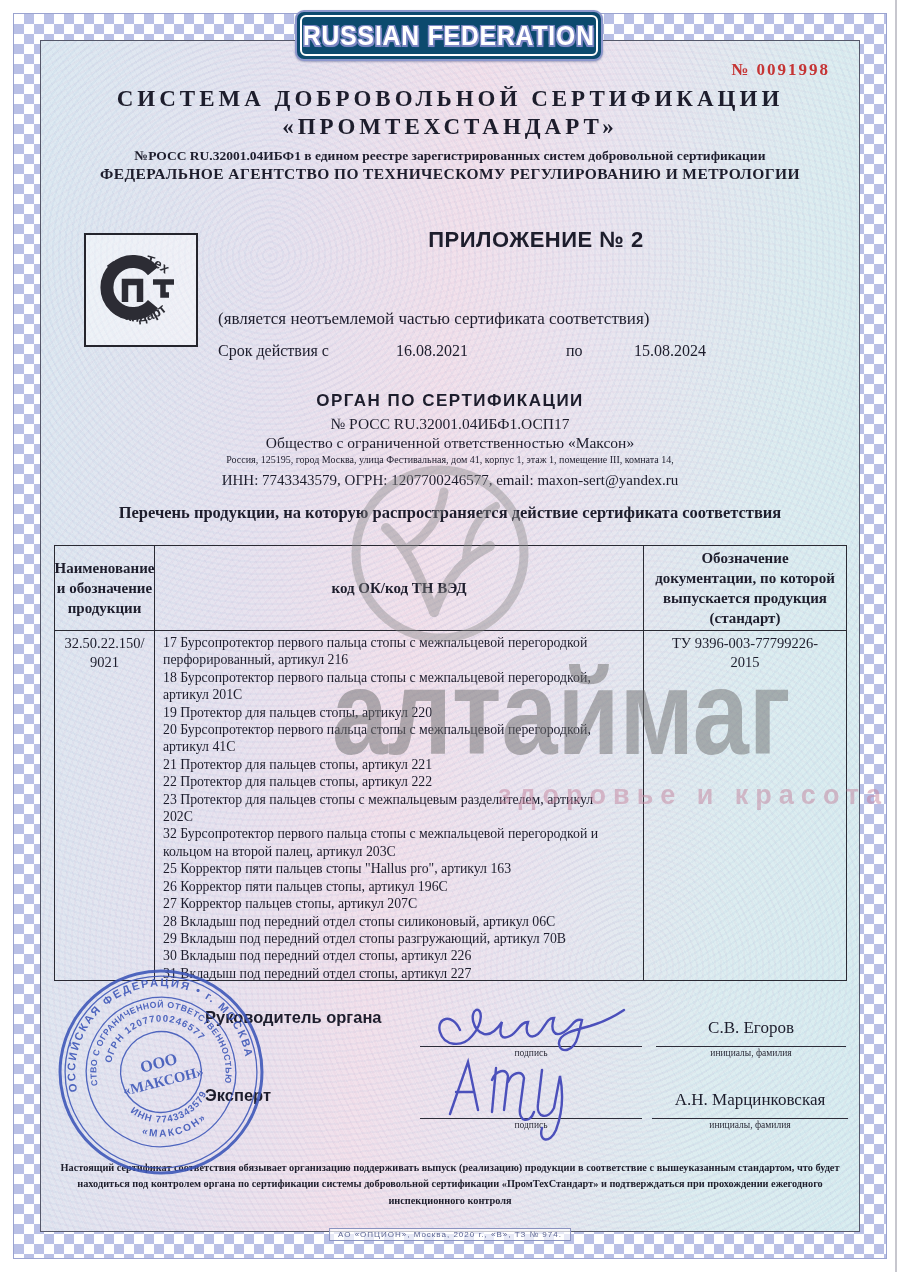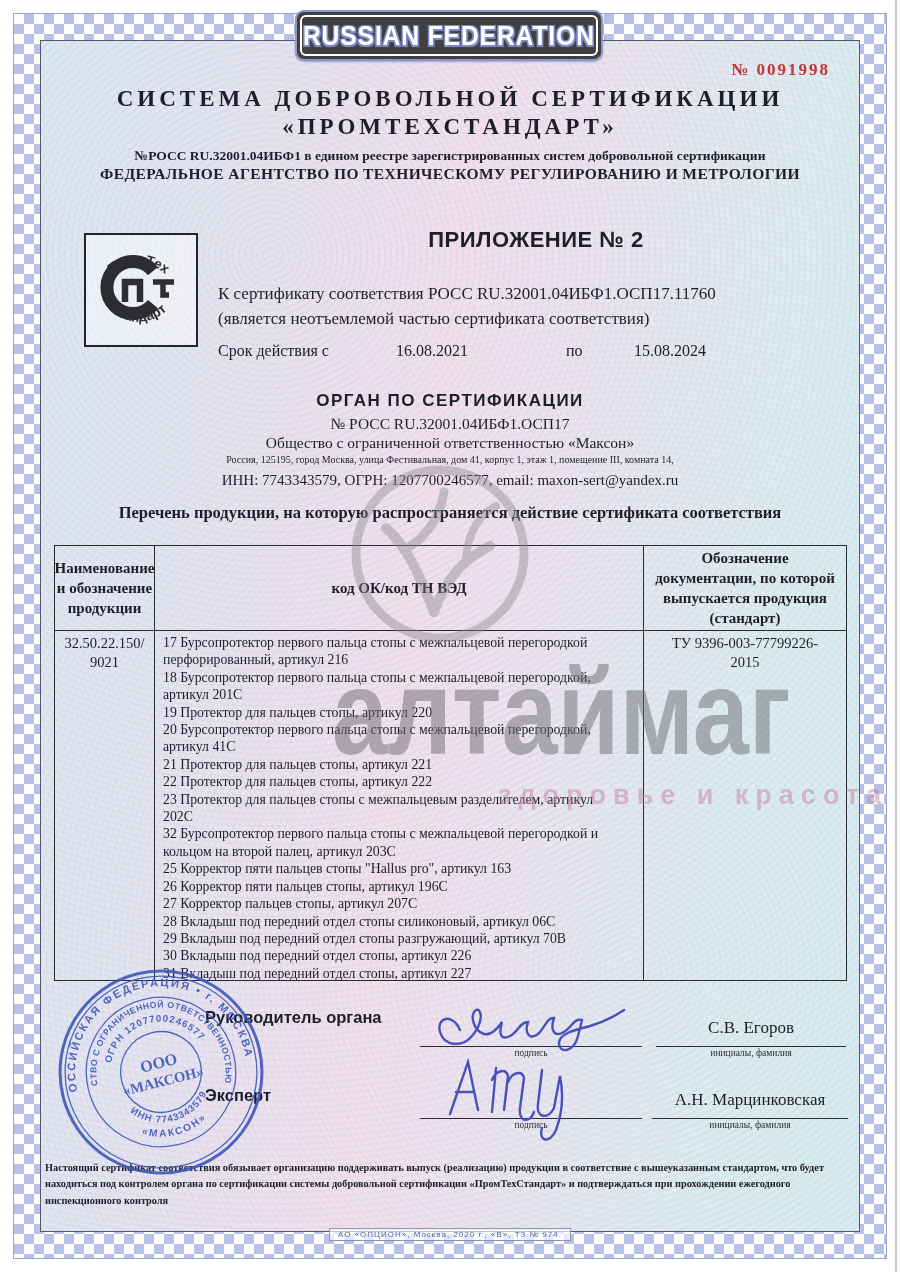--- a/index.html
+++ b/index.html
@@ -18,21 +18,21 @@
       repeating-radial-gradient(circle at 72% 78%, rgba(195,140,185,.06) 0 2px, transparent 2px 6px),
       repeating-linear-gradient(63deg, rgba(140,150,200,.05) 0 1px, transparent 1px 5px),
       linear-gradient(97deg,#dce9f1 0%,#e7e3ef 28%,#f2e1eb 46%,#ebe5ef 60%,#ddedf0 82%,#d8edf0 100%);}
   .scan-edge{position:absolute;right:3px;top:0;bottom:0;width:2px;background:rgba(95,95,115,.35);}
 
   .abs{position:absolute;}
   .ctr{left:0;right:0;text-align:center;}
   .sans{font-family:"Liberation Sans",sans-serif;}
 
   
-  .badge{left:295px;top:10px;width:304px;height:47px;background:#404040;border-radius:9px;
+  .badge{left:295px;top:10px;width:304px;height:47px;background:#0c4a6e;border-radius:9px;
     border:2px solid #8d97cc;box-shadow:0 1px 2px rgba(60,70,120,.4);z-index:4;display:flex;align-items:center;justify-content:center;}
   .badge-frame{position:absolute;inset:3px;border:2px solid #ffffff;border-radius:6px;}
   .badge-text{font-family:"Liberation Sans",sans-serif;font-weight:bold;font-size:28px;color:#ffffff;white-space:nowrap;
     transform:scaleX(.88);letter-spacing:1px;
     text-shadow:1.5px 1.5px 0 #7d88c4,-1.5px -1.5px 0 #7d88c4,1.5px -1.5px 0 #7d88c4,-1.5px 1.5px 0 #7d88c4,2px 2px 1px #6a76b5;}
   .serial{top:60px;right:70px;font-weight:bold;font-size:17px;letter-spacing:2px;color:#c53434;}
 
   .t1{top:86px;font-weight:bold;font-size:23px;letter-spacing:4px;}
   .t2{top:114px;font-weight:bold;font-size:23px;letter-spacing:4px;}
   .reg{top:148px;font-weight:bold;font-size:13.5px;}
@@ -85,21 +85,21 @@
   .stamp{left:55px;top:966px;width:212px;height:212px;transform:rotate(-14deg);opacity:.88;z-index:3;}
 
   
   .wm{z-index:6;pointer-events:none;}
   .wm-leaf{left:348px;top:462px;width:184px;height:184px;opacity:.42;}
   .wm-brand{left:332px;top:652px;font-family:"Liberation Sans",sans-serif;font-weight:bold;font-size:120px;line-height:1;
     color:#6e6e6e;opacity:.5;transform:scaleX(.84);transform-origin:left top;white-space:nowrap;}
   .wm-tag{left:498px;top:780px;font-family:"Liberation Sans",sans-serif;font-weight:bold;font-size:27px;
     letter-spacing:7px;color:#c4849e;opacity:.5;white-space:nowrap;}
 
-  .fineprint{left:45px;right:45px;top:1160px;text-align:left;font-weight:bold;font-size:10.3px;line-height:1.6;color:#20202e;}
+  .fineprint{left:45px;right:45px;top:1160px;text-align:center;font-weight:bold;font-size:10.3px;line-height:1.6;color:#20202e;}
   .imprint{left:50%;transform:translateX(-50%);top:1228px;font-family:"Liberation Sans",sans-serif;font-size:8px;
     color:#5b6491;border:1px solid #8a93c0;background:rgba(255,255,255,.65);padding:1px 8px;letter-spacing:1px;z-index:4;white-space:nowrap;}
 </style>
 </head>
 <body>
 
 <div class="page">
   <div class="band"></div>
   <div class="paper"></div>
   <div class="scan-edge"></div>
@@ -128,21 +128,20 @@
         <textPath href="#arcBot" startOffset="50%" text-anchor="middle">Стандарт</textPath>
       </text>
       <g stroke="#2c2c34" fill="none">
         <path d="M67,36 A26,26 0 1 0 67,69" stroke-width="13"></path>
         <path d="M39,67 V47 h15 V67" stroke-width="6.5"></path>
         <path d="M67,47 h21 M77,47 v13 h6" stroke-width="5.5"></path>
       </g>
     </svg>
   </div>
 
-  <div class="abs c1">К сертификату соответствия РОСС RU.32001.04ИБФ1.ОСП17.11760</div>
   <div class="abs c2">(является неотъемлемой частью сертификата соответствия)</div>
   <div class="validity">
     <span class="v-label">Срок действия с</span>
     <span class="v-from">16.08.2021</span>
     <span class="v-po">по</span>
     <span class="v-to">15.08.2024</span>
   </div>
 
   <div class="abs ctr orgh sans">ОРГАН ПО СЕРТИФИКАЦИИ</div>
   <div class="abs ctr orgn">№ РОСС RU.32001.04ИБФ1.ОСП17</div>

